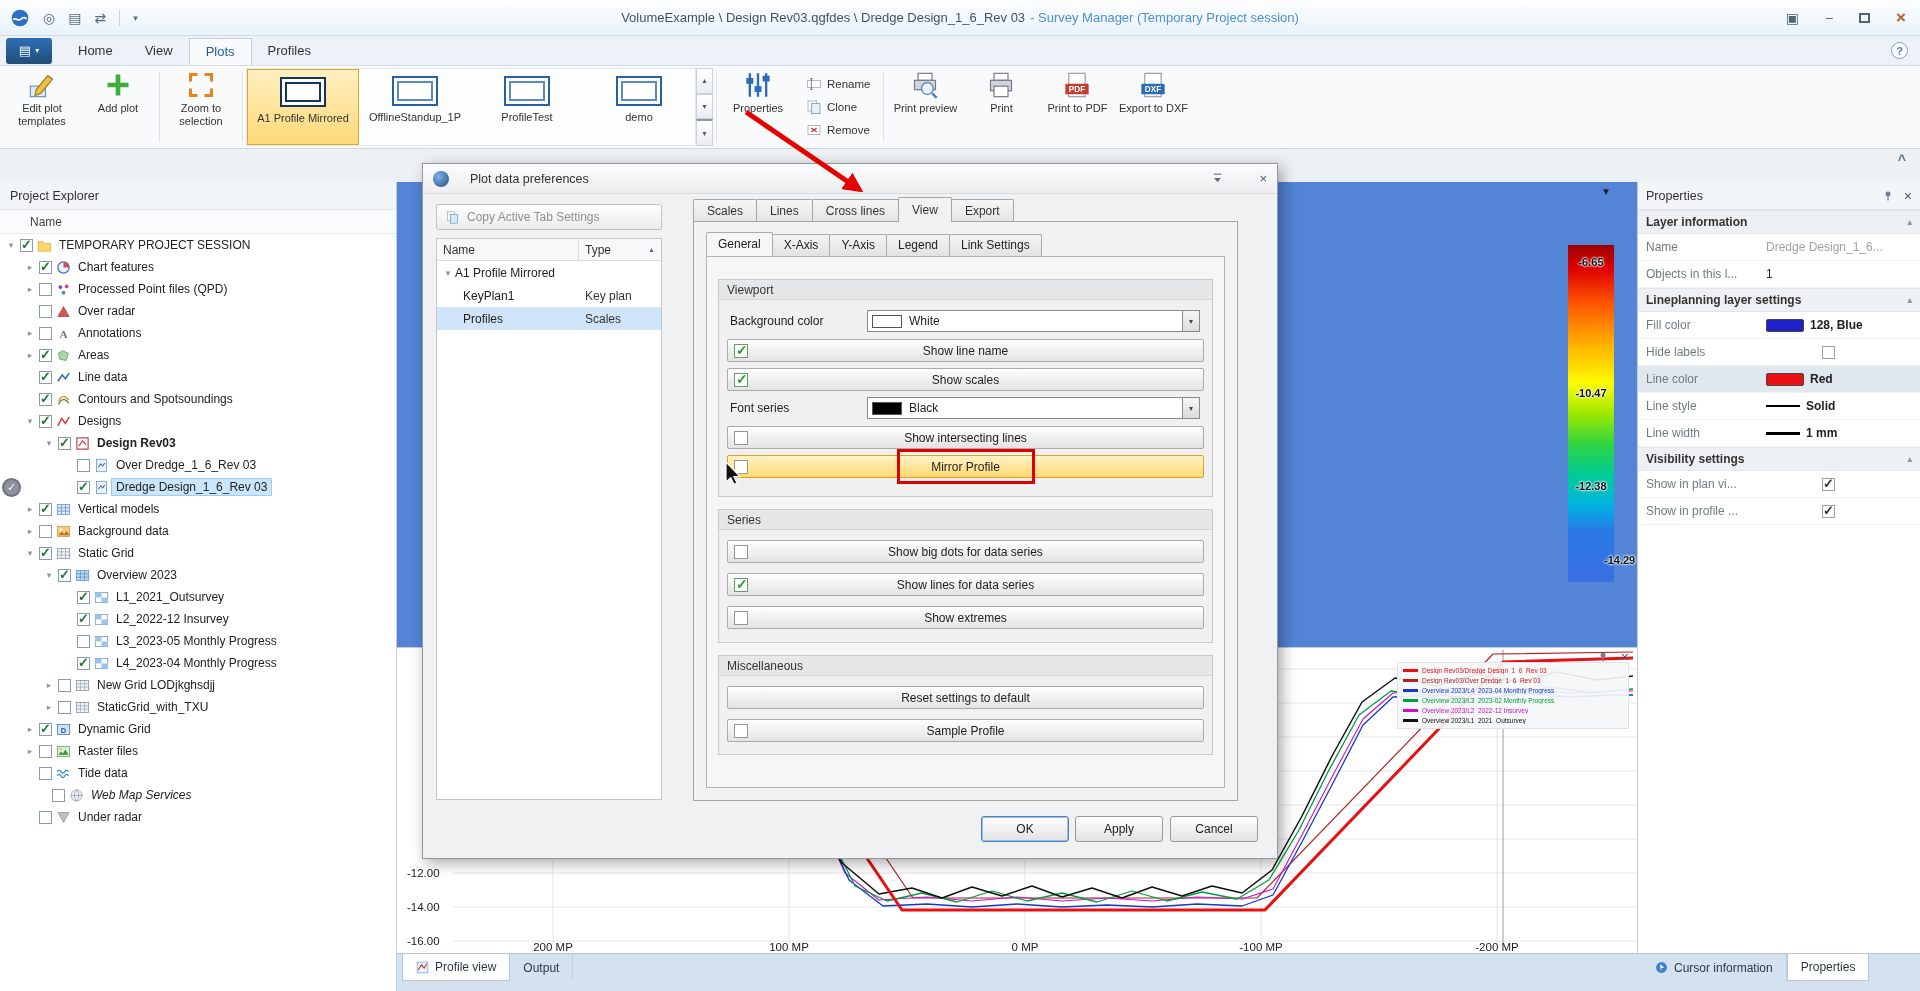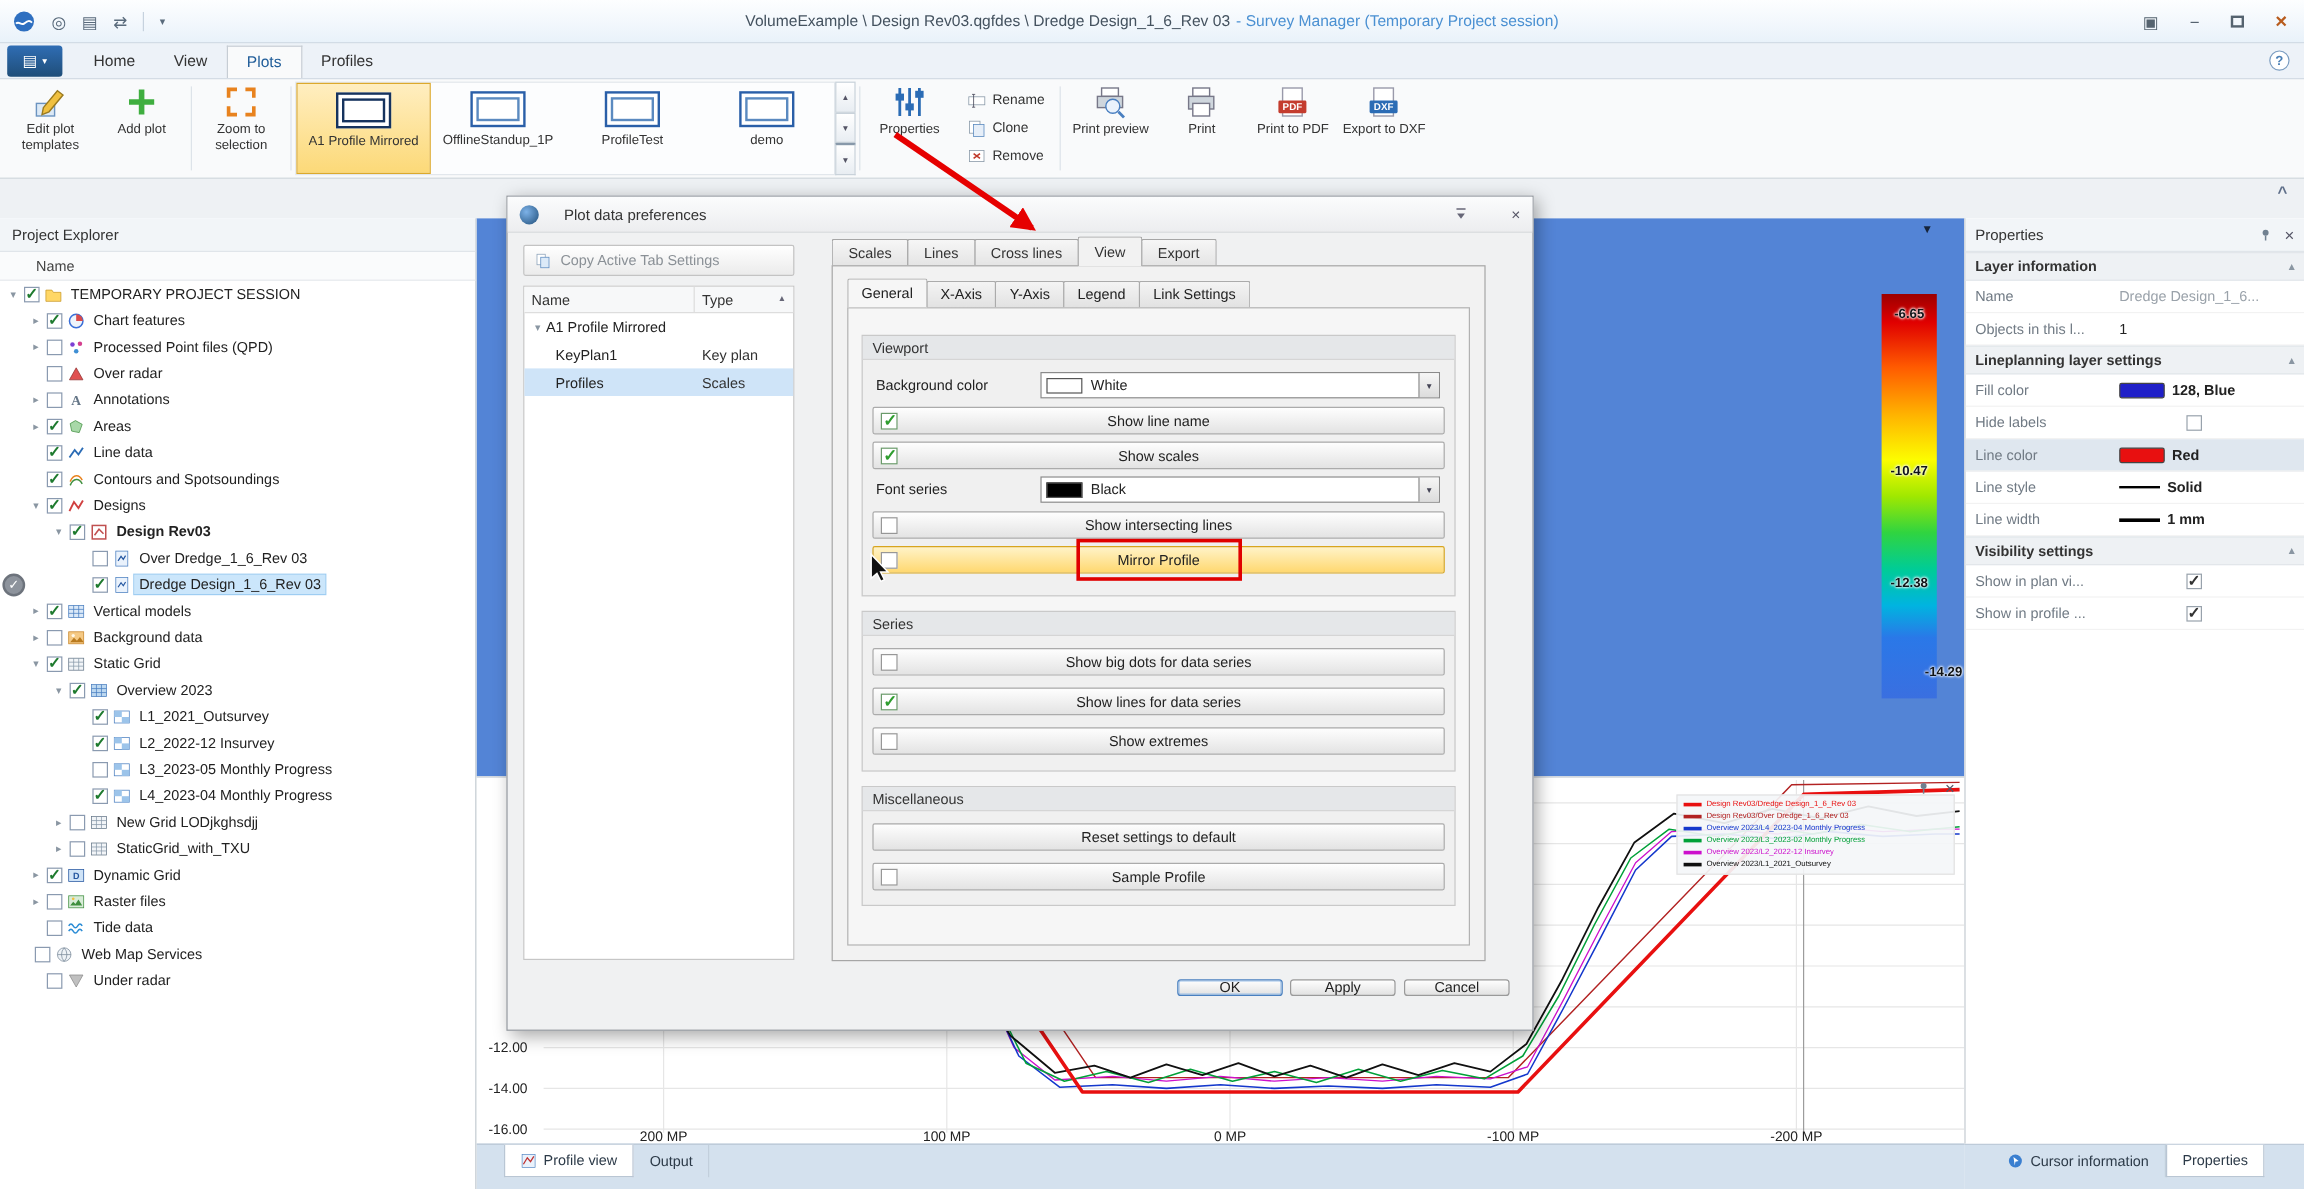--- a/index.html
+++ b/index.html
@@ -63,21 +63,21 @@
 
 .pp{position:absolute;left:397px;top:647px;width:1240px;height:306px;background:#fff;border-top:1px solid #c5ccd3;z-index:2}
 .pp-icons{position:absolute;right:8px;top:1px;display:flex;gap:12px;align-items:center;color:#667;z-index:3}
 .pp-close{font-size:14px;color:#556}
 #chart{position:absolute;left:0;top:0}
 .pp-legend{position:absolute;left:1000px;top:14px;width:232px;background:rgba(244,246,248,.92);border:1px solid #e2e2e2;padding:3px 5px;display:flex;flex-direction:column;gap:1px;z-index:2}
 .lg-row{display:flex;align-items:center;gap:4px;height:9px}
 .lg-swatch{width:15px;height:3px;flex:none}
 .lg-text{font-size:6.5px;white-space:nowrap;overflow:hidden}
 
-.tabstrip{position:absolute;height:38px;background:#d4e1ee;border-top:1px solid #b9c6d4;display:flex;align-items:flex-start;padding-left:23px;z-index:3}
+.tabstrip{position:absolute;height:38px;background:#d4e1ee;border-top:1px solid #b9c6d4;display:flex;align-items:flex-start;padding-left:5px;z-index:3}
 #pp-tabs{left:397px;top:953px;width:1240px}
 #props-tabs{left:1637px;top:953px;width:283px}
 .btab{height:27px;display:flex;align-items:center;gap:6px;padding:0 13px;font-size:12px;color:#2c3a48;border-right:1px solid #c2cfdc}
 .btab.active{background:#fff;border:1px solid #b9c6d4;border-top:none}
 
 .props{position:absolute;left:1637px;top:182px;width:283px;bottom:38px;background:#fff;border-left:1px solid #c5ccd3;z-index:4;overflow:hidden}
 .props-header{height:28px;background:#f2f5f8;border-bottom:1px solid #e0e5ea;display:flex;align-items:center;padding:0 8px;font-size:12.5px;color:#333}
 .ph-title{flex:1}
 .ph-icons{display:flex;gap:10px;align-items:center;color:#667}
 .psec{height:24px;background:#eef1f4;border-top:1px solid #e2e6ea;border-bottom:1px solid #e2e6ea;display:flex;align-items:center;padding:0 8px;font-weight:bold;color:#333}
@@ -127,21 +127,21 @@
 .cb-check{position:absolute;left:6px;top:4px;width:14px;height:14px;background:#fff;border:1px solid #979797}
 .cb-check.checked{border-color:#6a9a6a}
 .cb-check.checked::after{content:"✓";position:absolute;left:1px;top:-3px;font-size:14px;font-weight:bold;color:#2e9e2e}
 .anno{position:absolute;left:50%;top:-7px;transform:translateX(-50%);width:138px;height:35px;border:3px solid #e00000}
 .combo-row{position:absolute;left:8px;right:8px;height:23px}
 .combo-label{position:absolute;left:3px;top:4px;font-size:12px;color:#222}
 .combo{position:absolute;left:140px;right:4px;height:22px;background:#fff;border:1px solid #8a8a8a;display:flex;align-items:center;padding-left:4px;gap:7px}
 .combo-swatch{width:30px;height:13px;border:1px solid #555;flex:none}
 .combo-text{flex:1;font-size:12px}
 .combo-dd{width:17px;align-self:stretch;border-left:1px solid #8a8a8a;background:linear-gradient(#f6f6f6,#dcdcdc);display:flex;align-items:center;justify-content:center;font-size:8px;color:#445}
-.dlg-btn{position:absolute;top:652px;width:88px;height:14px;background:linear-gradient(#fefefe,#e2e2e2);border:1px solid #9a9a9a;border-radius:3px;display:flex;align-items:center;justify-content:center;font-size:12px}
+.dlg-btn{position:absolute;top:652px;width:88px;height:26px;background:linear-gradient(#fefefe,#e2e2e2);border:1px solid #9a9a9a;border-radius:3px;display:flex;align-items:center;justify-content:center;font-size:12px}
 .dlg-btn.default{border:1px solid #4a80c0;box-shadow:inset 0 0 0 1px #9cc0e8}
 
 .overlay{position:absolute;left:0;top:0;z-index:90;pointer-events:none}
 </style>
 </head>
 <body>
 
 <div class="titlebar">
   <div class="qat">
     <span class="icn">
@@ -592,21 +592,21 @@
       <div class="trow" style="padding-left: 23px;">
         <span class="texp"></span>
         <span class="tcheck"></span>
         <span class="icn ticon">
           <svg viewBox="0 0 24 24" width="15" height="15">
             <path d="M2 9q3-5 6 0t6 0 6 0M2 16q3-5 6 0t6 0 6 0" stroke="#2b8cd5" stroke-width="2" fill="none"></path>
           </svg>
         </span>
         <span class="tlabel">Tide data</span>
       </div>
-      <div class="trow" style="padding-left: 13px;">
+      <div class="trow" style="padding-left: 36px; font-style: italic;">
         <span class="texp"></span>
         <span class="tcheck"></span>
         <span class="icn ticon">
           <svg viewBox="0 0 24 24" width="15" height="15">
             <circle cx="12" cy="12" r="9" fill="#eef2f6" stroke="#7a8a9a"></circle>
             <path d="M3 12h18M12 3a13 13 0 0 1 0 18M12 3a13 13 0 0 0 0 18" stroke="#7a8a9a" fill="none"></path>
           </svg>
         </span>
         <span class="tlabel">Web Map Services</span>
       </div>

